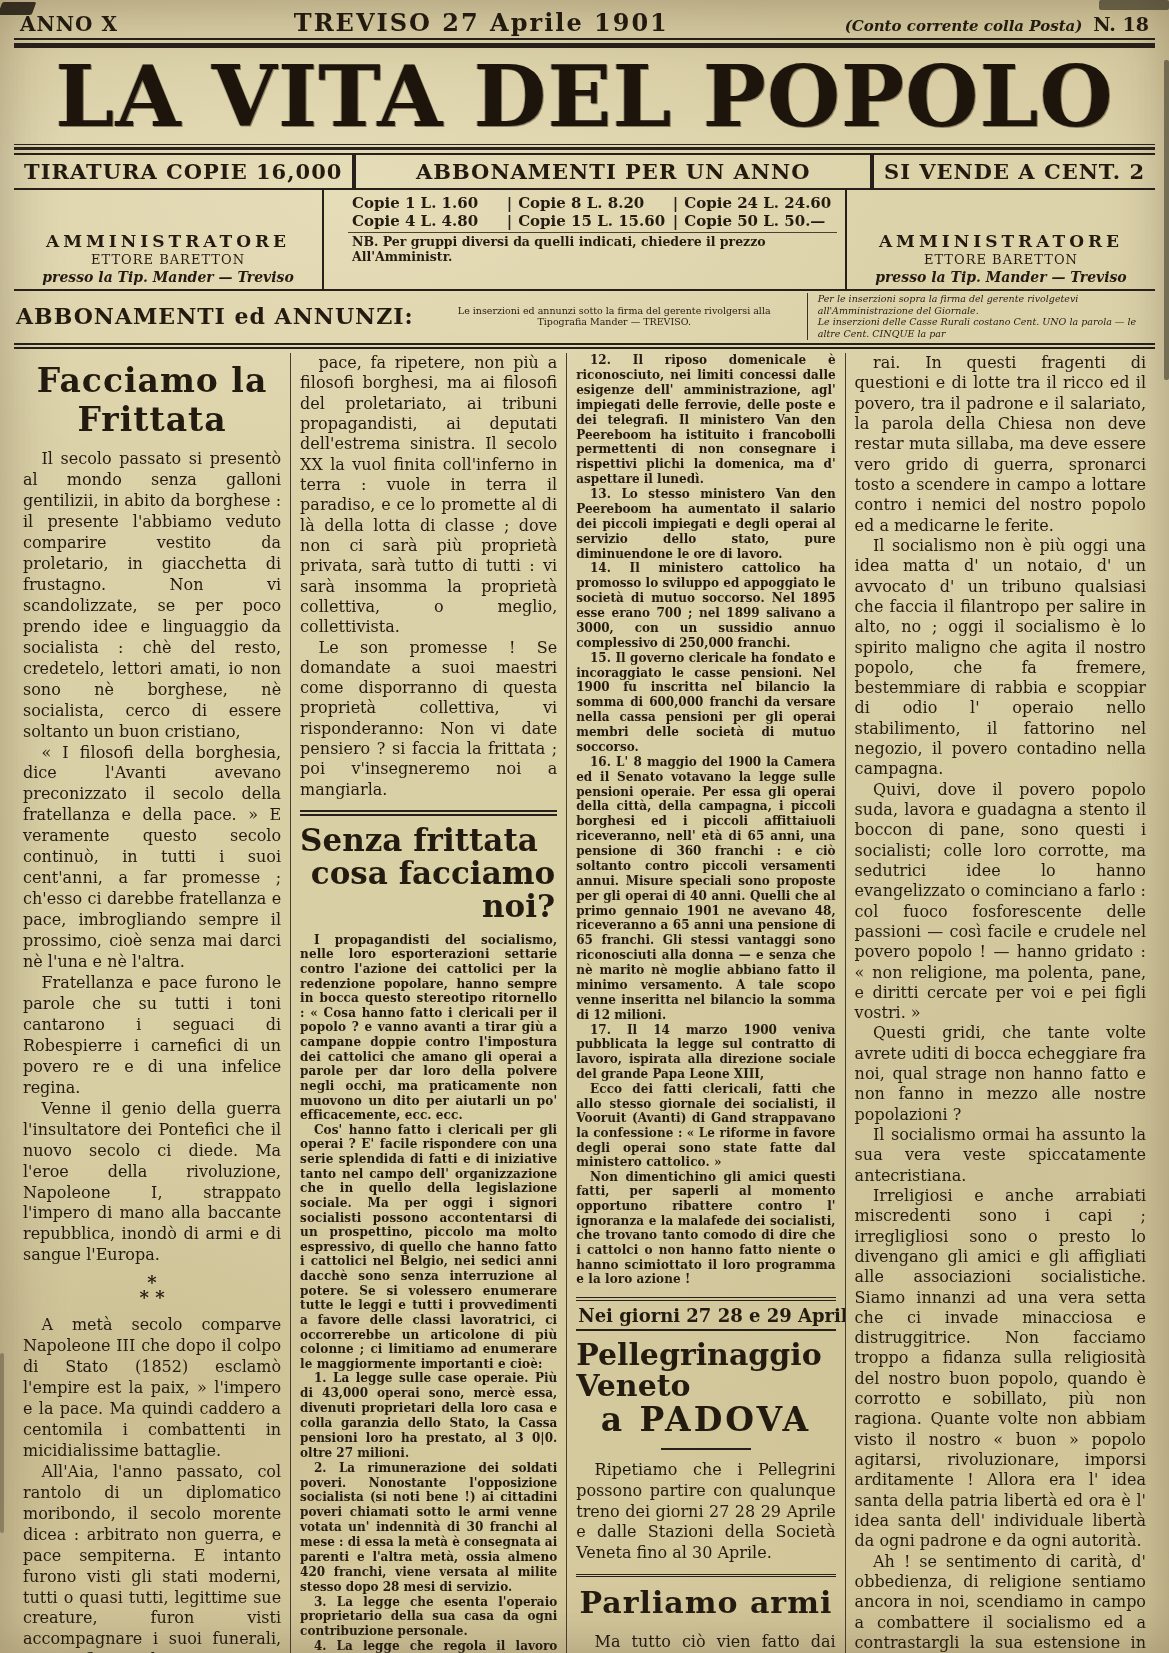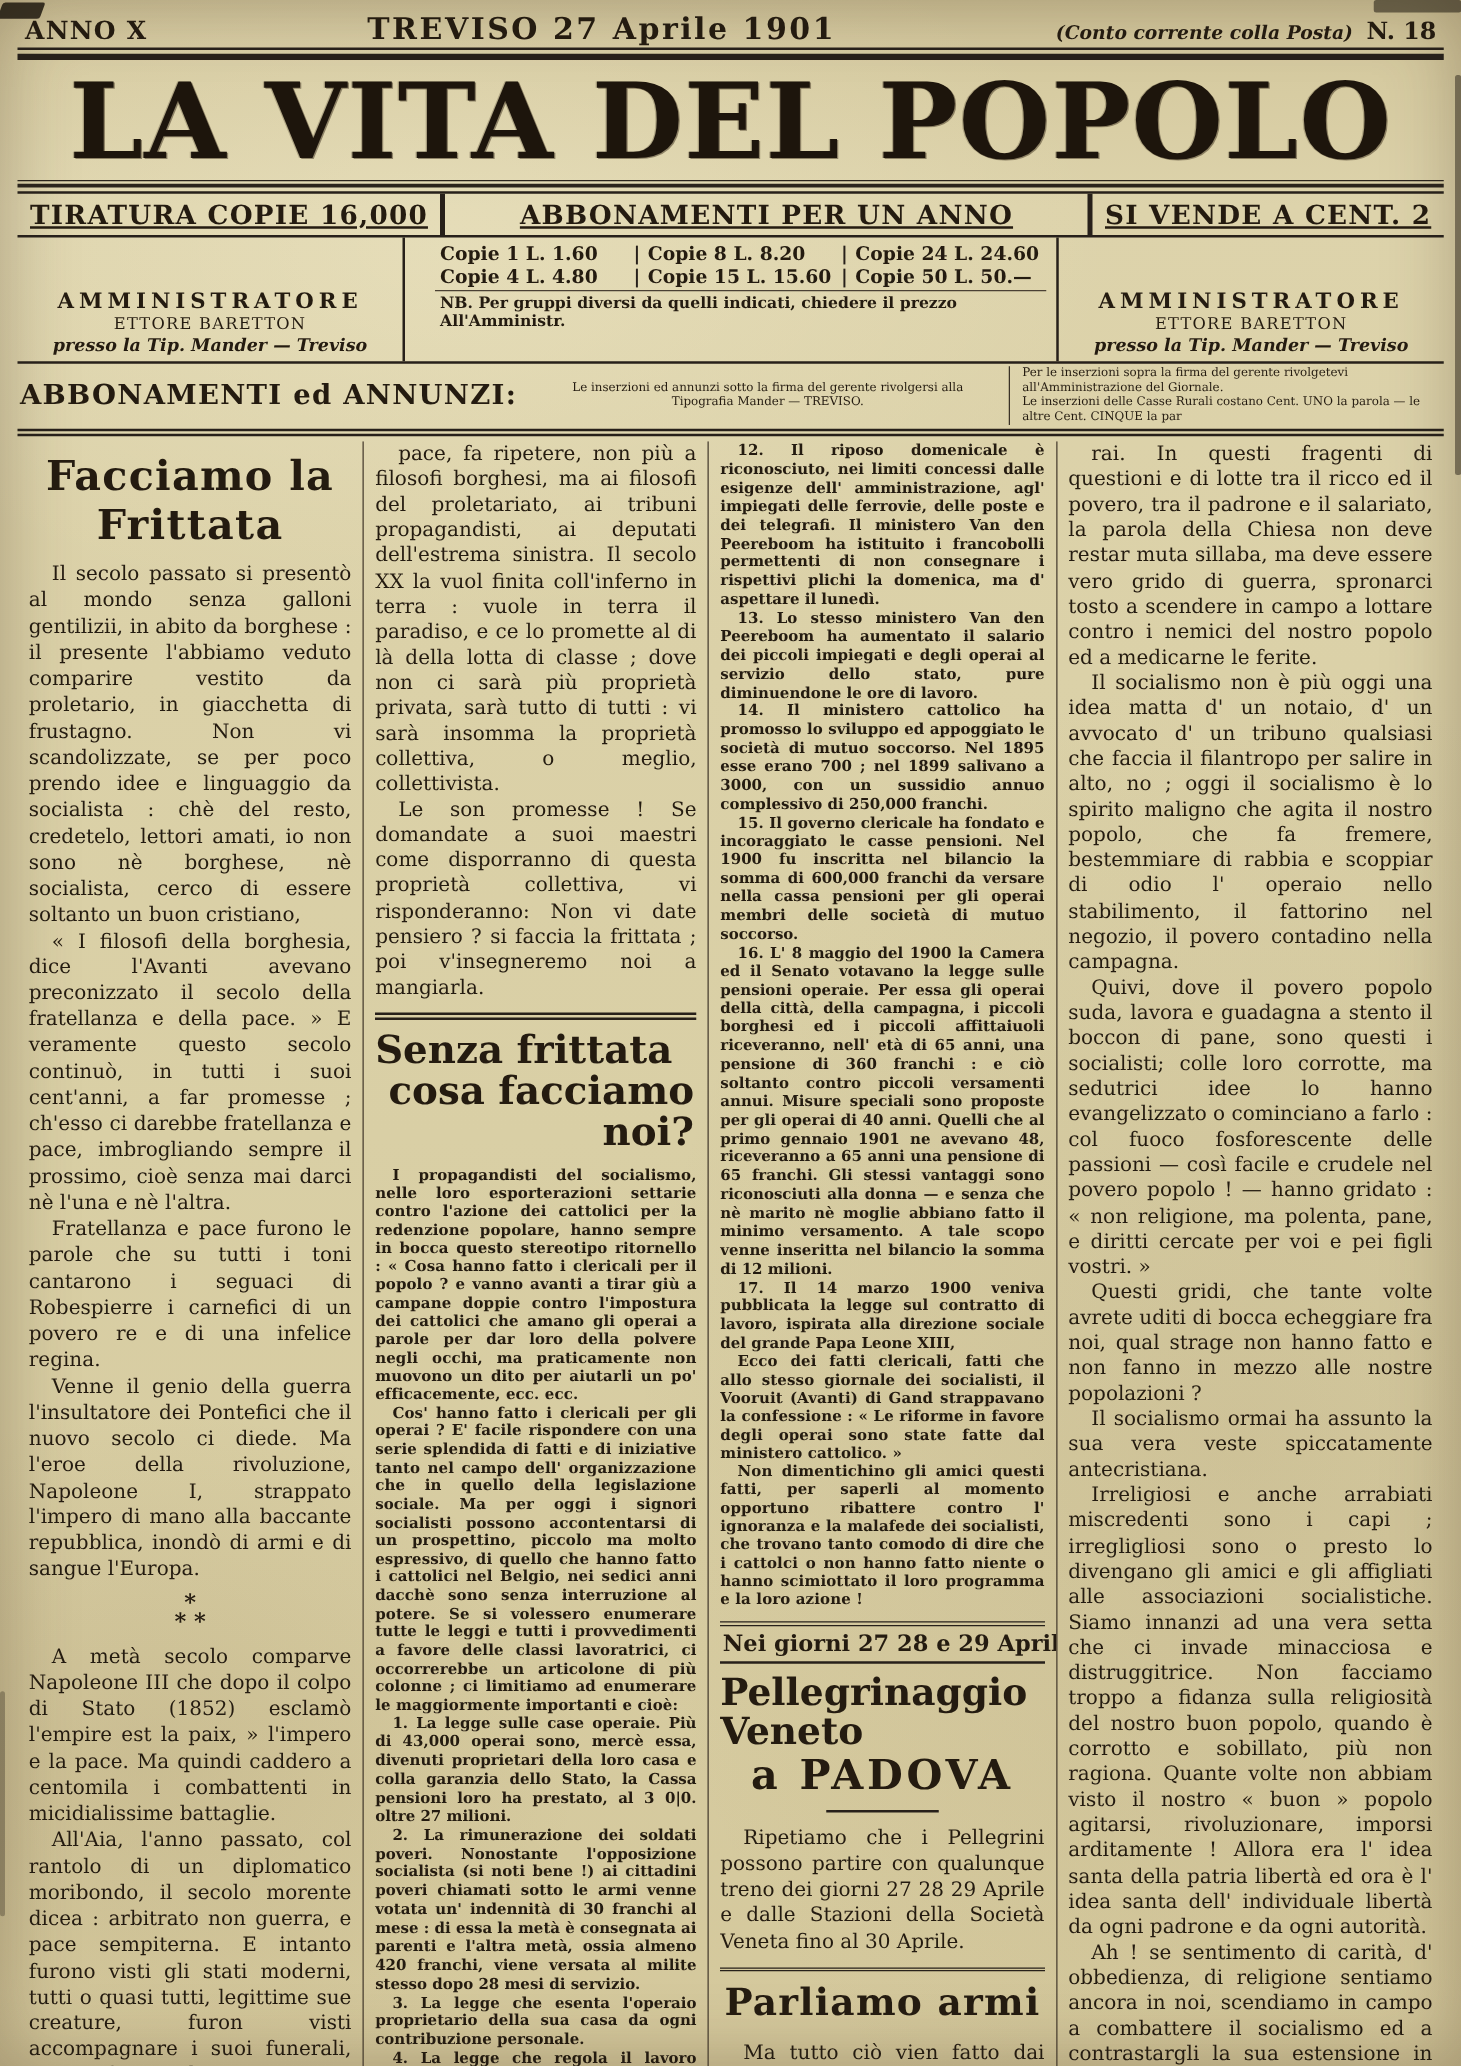--- a/index.html
+++ b/index.html
@@ -33,21 +33,21 @@
   .mh-posta { font-style:italic; font-weight:bold; }
   .mh-issue { font-weight:bold; font-size:19px; font-style:normal; margin-left:6px; }
 
   .title {
     text-align:center; font-weight:bold; font-size:84px; line-height:1.02;
     letter-spacing:1px; margin:6px 0 4px 0; color:#1d150c;
     text-shadow:1px 1px 0 rgba(45,32,16,0.45), -1px 0 0 rgba(45,32,16,0.25);
     white-space:nowrap;
   }
 
-  .subs-row { display:flex; align-items:center; margin-top:3px; border-top:2px solid #27201a; border-bottom:2px solid #27201a;text-decoration:underline; }
+  .subs-row { display:flex; align-items:center; margin-top:3px; border-top:2px solid #27201a; border-bottom:2px solid #27201a; }
   .subs-cell { font-weight:bold; font-size:21px; letter-spacing:1px; padding:4px 10px; white-space:nowrap; }
   .subs-left { flex:0 0 auto; }
   .subs-mid { flex:1 1 auto; text-align:center; border-left:4px solid #27201a; border-right:4px solid #27201a; }
   .subs-right { flex:0 0 auto; }
 
   .admin-row { display:flex; border-bottom:2px solid #27201a; }
   .admin-cell { box-sizing:border-box; padding:4px 8px; text-align:center; }
   .admin-side { flex:0 0 27%;margin-top:37px; }
   .admin-mid { flex:1 1 auto; border-left:2px solid #27201a; border-right:2px solid #27201a;padding-left:24px; }
   .admin-role { font-weight:bold; font-size:17px; letter-spacing:4px; }
@@ -55,21 +55,21 @@
   .admin-addr { font-size:14px; font-style:italic; font-weight:bold; margin-top:2px; }
   .price-row { display:flex; justify-content:space-between; font-weight:bold; font-size:15px; padding:0 4px; }
   .price-cell { flex:1; text-align:left; white-space:nowrap; }
   .price-sep { color:#27201a; padding:0 6px; }
   .price-note { font-weight:bold; font-size:12.5px; text-align:left; padding:1px 4px 0 4px; border-top:1px solid #4a4034; margin-top:2px; }
 
   .ins-row { display:flex; align-items:center; border-bottom:6px double #27201a; padding:2px 0 3px 0; }
   .ins-label { flex:0 0 auto; font-weight:bold; font-size:22px; letter-spacing:1px; padding:2px 8px 2px 2px; }
   .ins-note { font-size:9.5px; line-height:1.25; text-align:center; padding:0 10px; }
   .ins-note-l { flex:0 0 32%; }
-  .ins-note-r { flex:1 1 auto; border-left:1px solid #3a3226; text-align:left; }
+  .ins-note-r { flex:1 1 auto; border-left:1px solid #3a3226; text-align:left;font-style:italic; }
 
   
   .cols { display:flex; margin-top:4px; height:1330px; overflow:hidden; }
   .col { box-sizing:border-box; padding:0 9px; overflow:hidden; }
   .col + .col { border-left:1px solid #473d2e; }
   .c1 { flex:0 0 24.2%; }
   .c2 { flex:0 0 24.2%; }
   .c3 { flex:0 0 24.4%; }
   .c4 { flex:1 1 auto; }
 

